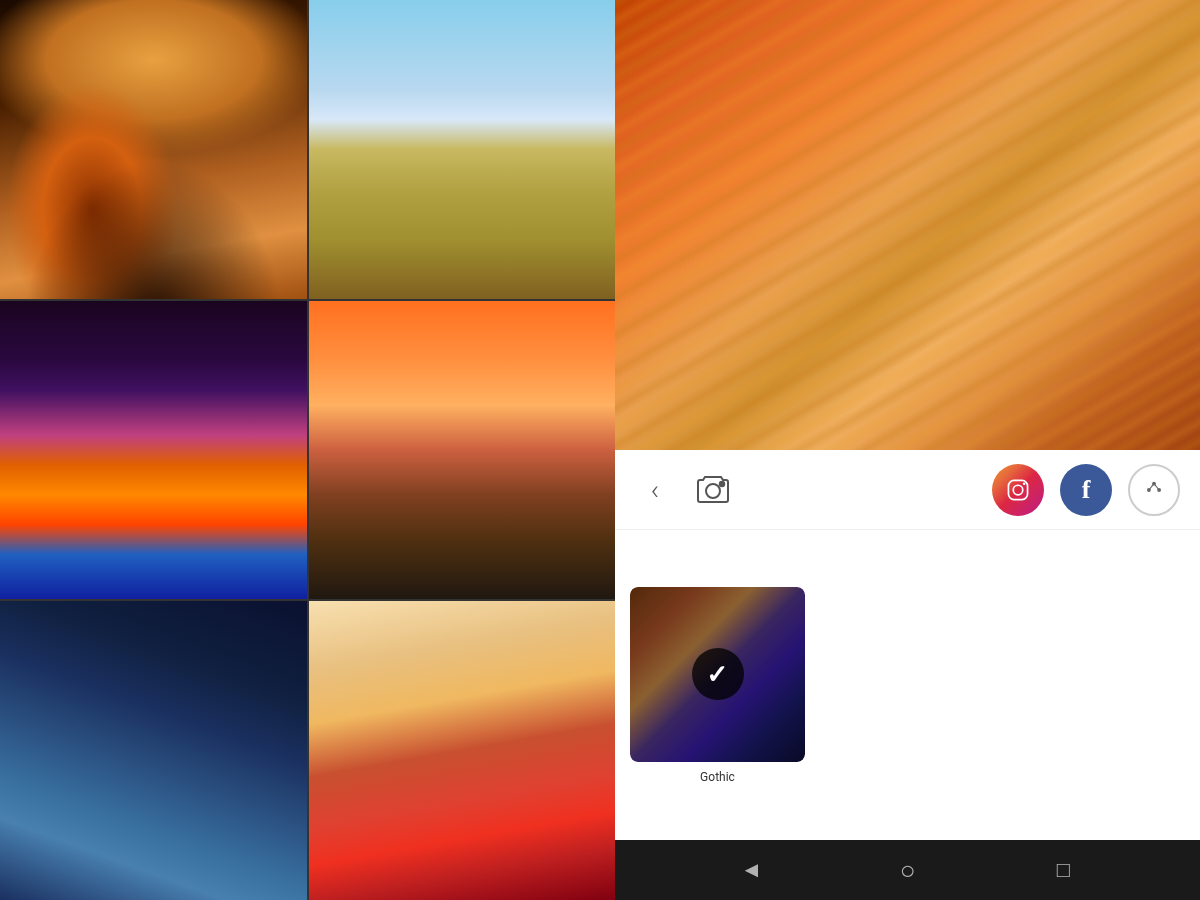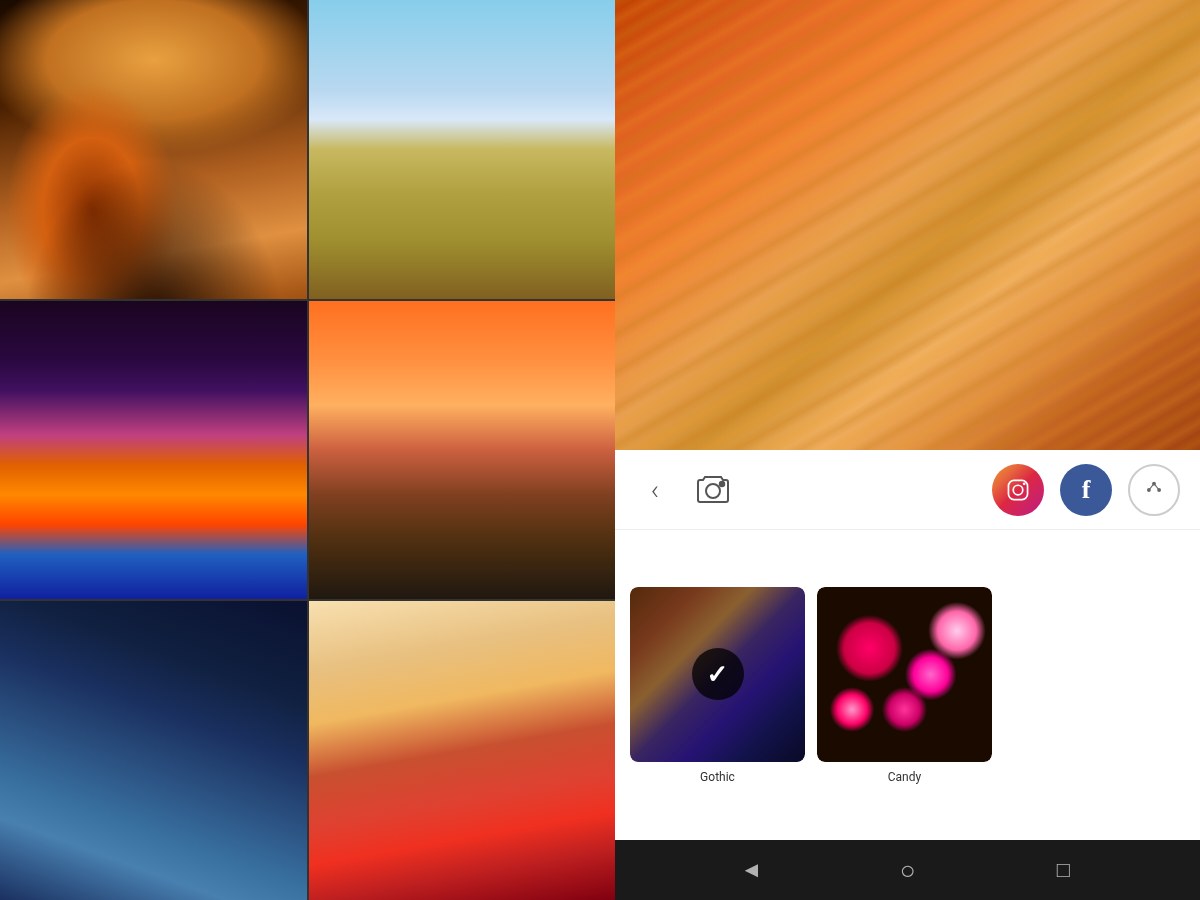--- a/index.html
+++ b/index.html
@@ -375,26 +375,20 @@
         <div class="filter-gothic" style="position:absolute;inset:0;border-radius:8px;"></div>
         <div class="selected-overlay">
           <div class="check-circle">
             <span class="check-mark">✓</span>
           </div>
         </div>
       </div>
       <span class="filter-label">Gothic</span>
     </div>
 
-    <div class="filter-item">
-      <div class="filter-thumb">
-        <div class="candy-circles" style="position:absolute;inset:0;border-radius:8px;"></div>
-      </div>
-      <span class="filter-label">Candy</span>
-    </div>
 
 
   </div>
 
   <div class="nav-bar">
     <div class="nav-btn">
       <span style="color:#ccc;font-size:22px;">◄</span>
     </div>
     <div class="nav-btn">
       <span style="color:#ccc;font-size:26px;">○</span>

